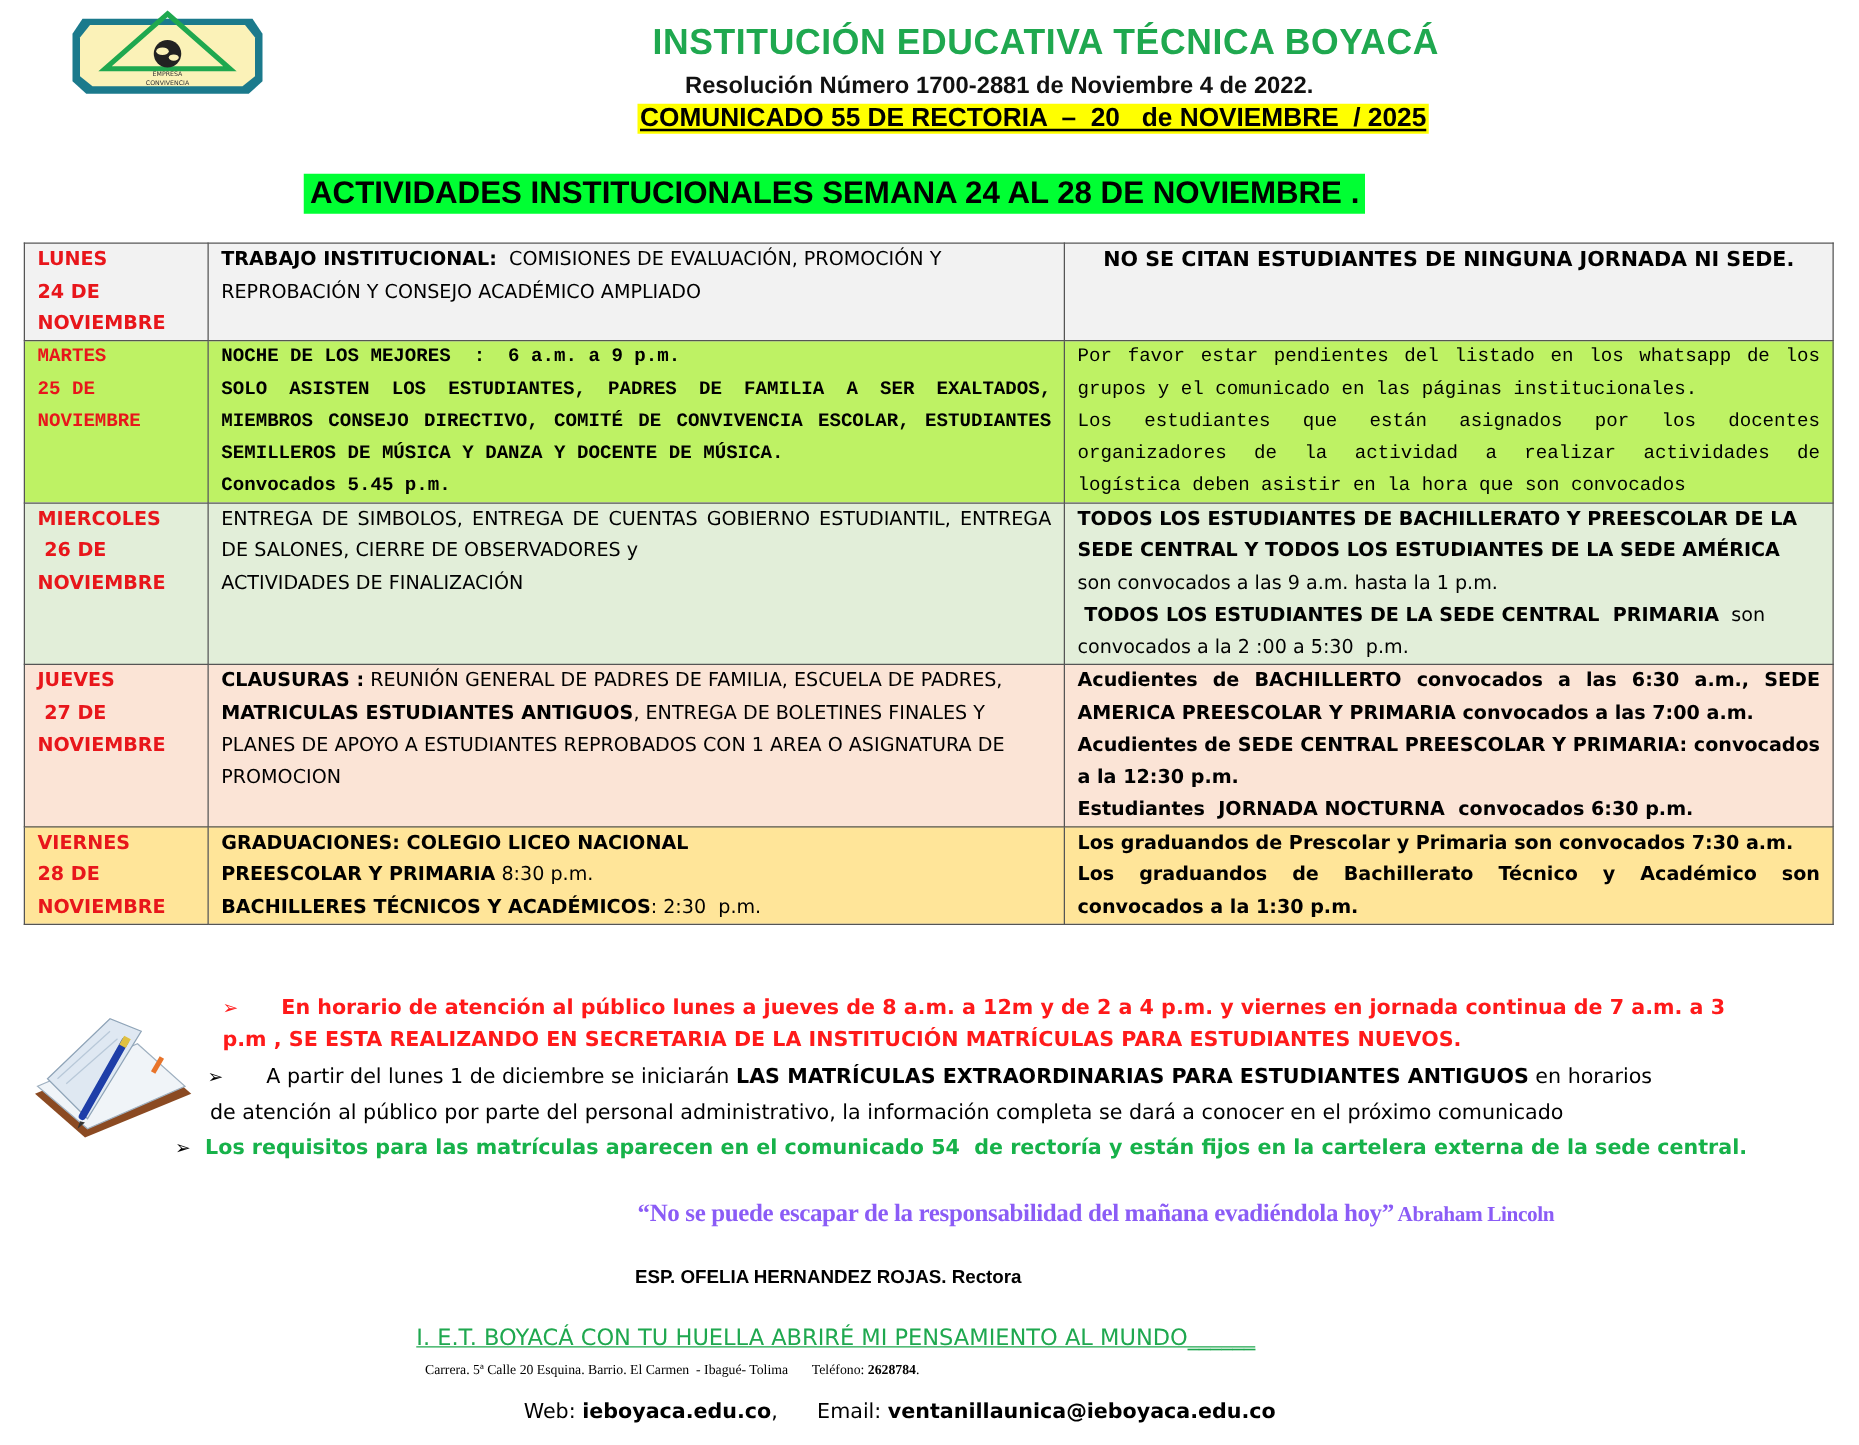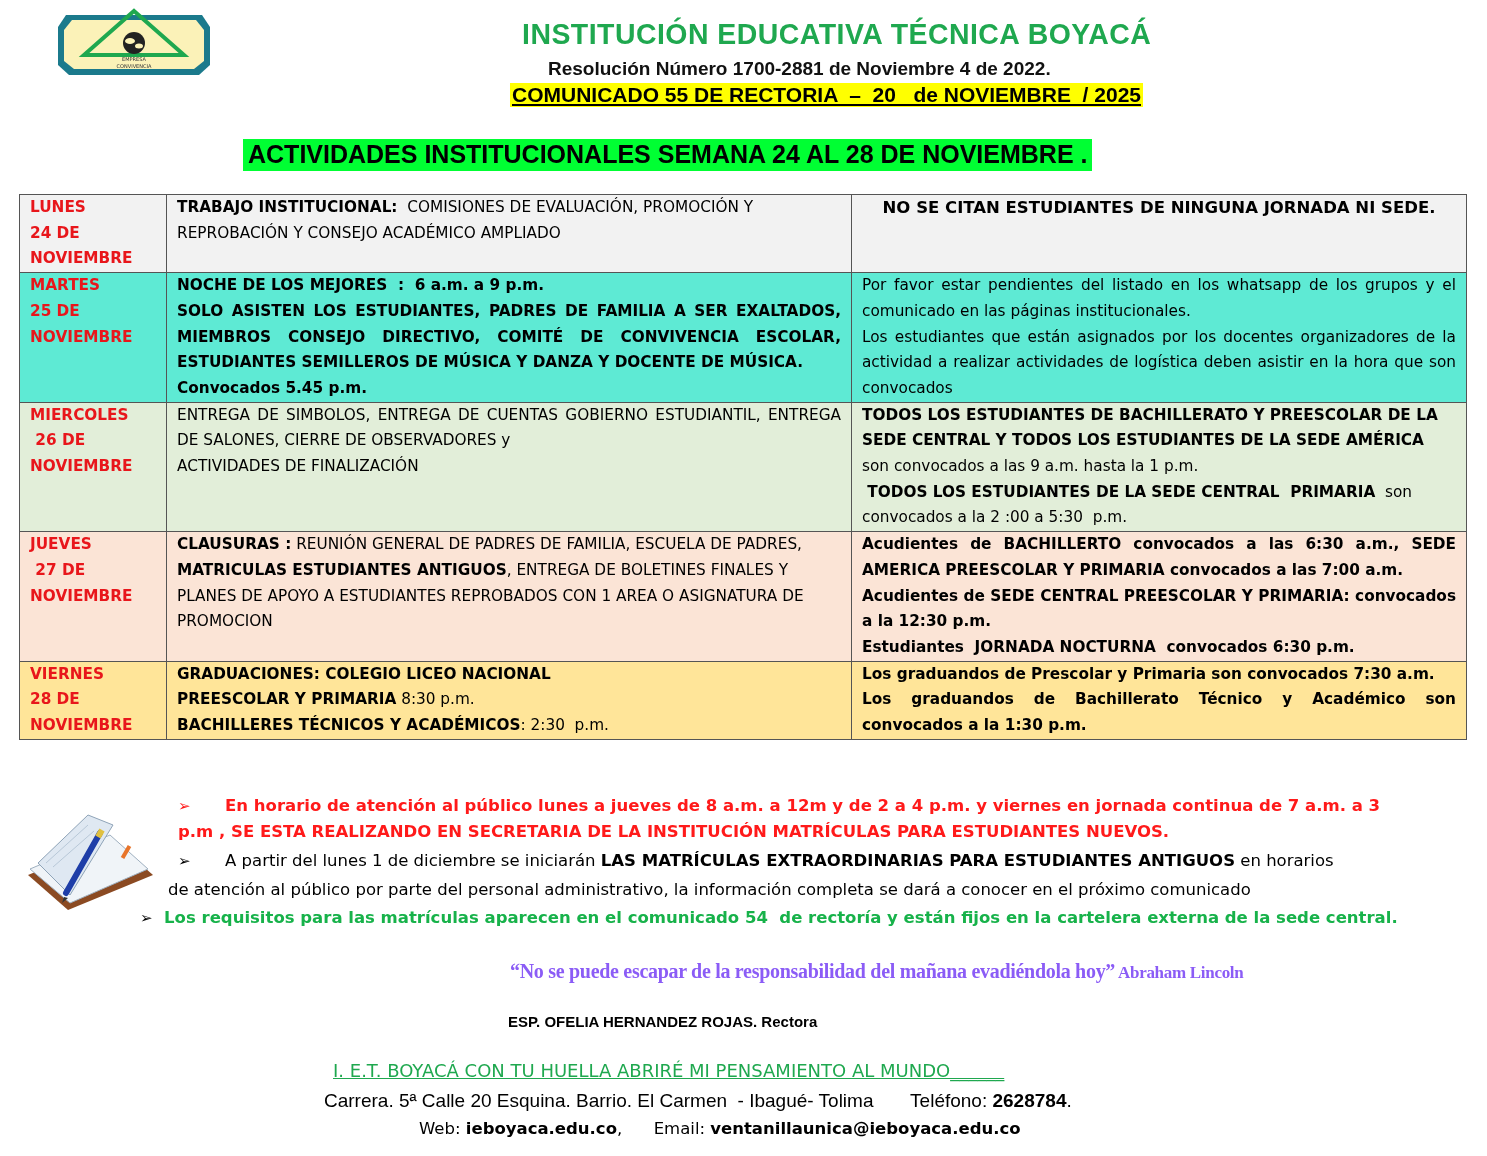--- a/index.html
+++ b/index.html
@@ -10,36 +10,36 @@
   #resolution { left:548px; top:58px; font-weight:bold; font-size:19px; color:#111; }
   #comunicado { left:510px; top:83px; font-weight:bold; font-size:21px; background:#ffff00; text-decoration:underline; padding:0 2px; white-space:pre; }
   #week-title { left:243px; top:139px; font-weight:bold; font-size:25px; background:#00ff33; padding:1px 5px 2px 5px; white-space:pre; }
   table#schedule { position:absolute; left:19px; top:194px; width:1448px; border-collapse:collapse; font-family:"DejaVu Sans", sans-serif; font-size:15.3px; line-height:25.7px; }
   #schedule td, #schedule th { border:1.5px solid #555; vertical-align:top; padding:0 10px; }
   #schedule th { font-weight:bold; font-size:16px; line-height:25px; height:25px; text-align:center; background:#fff; }
   .c-date { width:126px; color:#e8161b; font-weight:bold; }
   .c-act { width:664px; text-align:justify; }
   .c-obs { text-align:justify; }
   .r1 td { background:#f2f2f2; height:77px; }
-  .r2 td { background:#5eead4; height:128px; }
+  .r2 td { background:#bef264; height:128px;font-family:Liberation Mono, monospace; }
   .r3 td { background:#e2eed9; height:128px;margin-left:24px; }
   .r4 td { background:#fbe4d6; height:128px;margin-left:28px; }
   .r5 td { background:#ffe599; height:77px; }
   .b { font-weight:bold; }
   .line { display:block; }
   #notebook-icon { left:18px; top:805px; width:140px; height:110px; }
   .bullet { position:absolute; font-family:"DejaVu Sans", sans-serif; font-size:16.5px; line-height:26px; font-weight:bold; white-space:pre; }
   .arrow { font-size:15px; }
   .red { color:#ff1a1a; }
   .green { color:#17b24a; }
   #quote { left:510px; top:960px; font-family:"Liberation Serif", serif; font-weight:bold; font-size:20px; color:#8b5cf6; letter-spacing:-0.3px; }
   #quote .author { font-size:17px; }
   #signature { left:508px; top:1013px; font-weight:bold; font-size:15px; }
   #motto { left:333px; top:1060px; font-family:"DejaVu Sans", sans-serif; font-size:18px; color:#1fa84f; text-decoration:underline; white-space:pre; }
-  #address { left:324px; top:1090px; font-family:Liberation Sans, sans-serif; font-size:19px; white-space:pre; }
+  #address { left:340px; top:1090px; font-family:Liberation Serif, serif; font-size:11px; white-space:pre; }
   #web { left:419px; top:1119px; font-family:"DejaVu Sans", sans-serif; font-size:16.5px; white-space:pre; }
 </style>
 </head>
 <body>
 
 <svg id="logo" class="abs" viewBox="0 0 160 78">
   <polygon points="12,10 148,10 156,22 156,60 145,70 15,70 4,60 4,22" fill="#1b7a8c"></polygon>
   <polygon points="18,15 142,15 150,25 150,56 140,64 20,64 10,56 10,25" fill="#fbf2b8"></polygon>
   <polygon points="80,6 130,50 30,50" fill="none" stroke="#1fa84f" stroke-width="4"></polygon>
   <circle cx="80" cy="38" r="11" fill="#222"></circle>
@@ -142,21 +142,21 @@
   <line x1="28" y1="58" x2="70" y2="20" stroke="#b8c8d8" stroke-width="1"></line>
   <line x1="35" y1="62" x2="76" y2="26" stroke="#b8c8d8" stroke-width="1"></line>
   <rect x="106" y="40" width="4" height="14" fill="#e8742a" transform="rotate(30 108 47)"></rect>
   <line x1="48" y1="88" x2="82" y2="28" stroke="#1e3ea8" stroke-width="6" stroke-linecap="round"></line>
   <line x1="80" y1="32" x2="84" y2="25" stroke="#e0c040" stroke-width="6"></line>
   <polygon points="46,92 44,98 50,93" fill="#333"></polygon>
 </svg>
 
 <div class="bullet red" style="left:178px; top:793px;"><span class="arrow">➢</span>      <span>En horario de atención al público lunes a jueves de 8 a.m. a 12m y de 2 a 4 p.m. y viernes en jornada continua de 7 a.m. a 3</span></div>
 <div class="bullet red" style="left:178px; top:819px;">p.m , SE ESTA REALIZANDO EN SECRETARIA DE LA INSTITUCIÓN MATRÍCULAS PARA ESTUDIANTES NUEVOS.</div>
-<div class="bullet" style="left:178px; top:848px;"><span class="arrow">➢</span>      <span style="font-weight:normal">A partir del lunes 1 de diciembre se iniciarán </span><span>LAS MATRÍCULAS EXTRAORDINARIAS PARA ESTUDIANTES ANTIGUOS</span><span style="font-weight:normal"> en horarios</span></div>
+<div class="bullet" style="left:166px; top:848px;"><span class="arrow">➢</span>      <span style="font-weight:normal">A partir del lunes 1 de diciembre se iniciarán </span><span>LAS MATRÍCULAS EXTRAORDINARIAS PARA ESTUDIANTES ANTIGUOS</span><span style="font-weight:normal"> en horarios</span></div>
 <div class="bullet" style="left:168px; top:877px; font-weight:normal;">de atención al público por parte del personal administrativo, la información completa se dará a conocer en el próximo comunicado</div>
 <div class="bullet green" style="left:140px; top:905px;"><span class="arrow" style="color:#000">➢</span>  <span>Los requisitos para las matrículas aparecen en el comunicado 54  de rectoría y están fijos en la cartelera externa de la sede central.</span></div>
 
 <div id="quote" class="abs"><span>“No se puede escapar de la responsabilidad del mañana evadiéndola hoy”</span><span class="author"> Abraham Lincoln</span></div>
 <div id="signature" class="abs">ESP. OFELIA HERNANDEZ ROJAS. Rectora</div>
 <div id="motto" class="abs">I. E.T. BOYACÁ CON TU HUELLA ABRIRÉ MI PENSAMIENTO AL MUNDO______</div>
 <div id="address" class="abs"><span>Carrera. 5ª Calle 20 Esquina. Barrio. El Carmen  - Ibagué- Tolima       Teléfono: </span><span class="b">2628784</span><span>.</span></div>
 <div id="web" class="abs"><span>Web: </span><span class="b">ieboyaca.edu.co</span><span>,      Email: </span><span class="b">ventanillaunica@ieboyaca.edu.co</span></div>
 
 </body></html>

